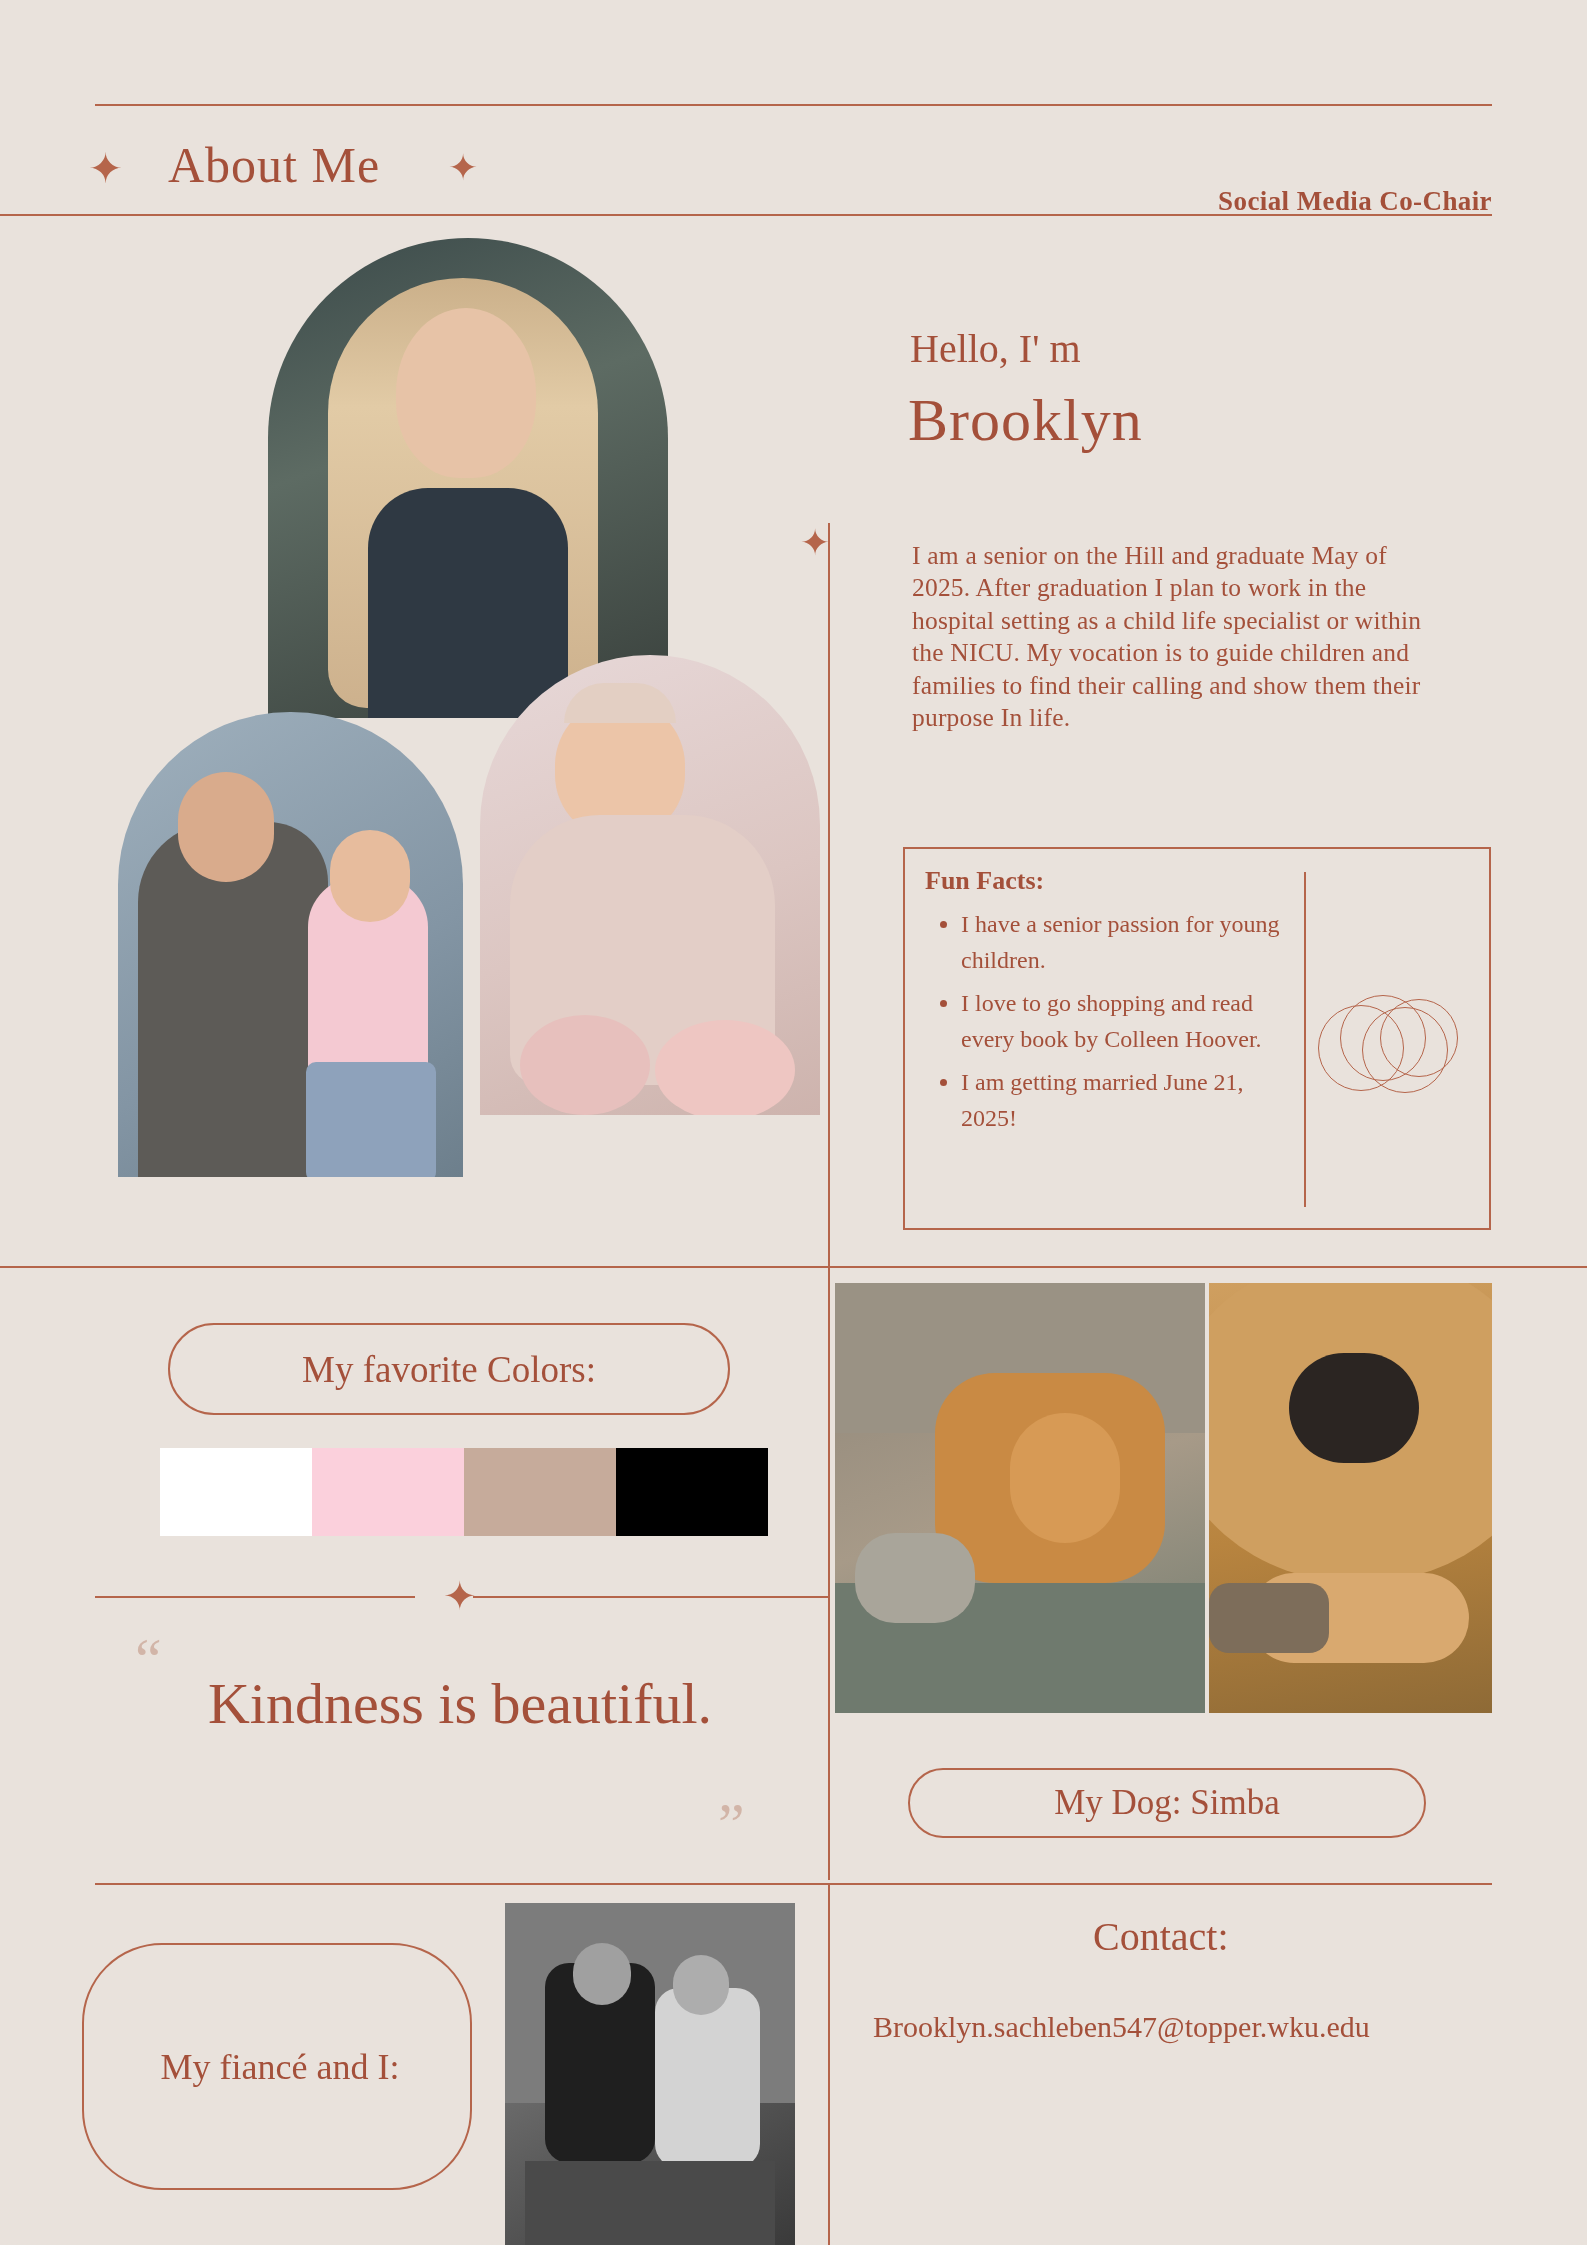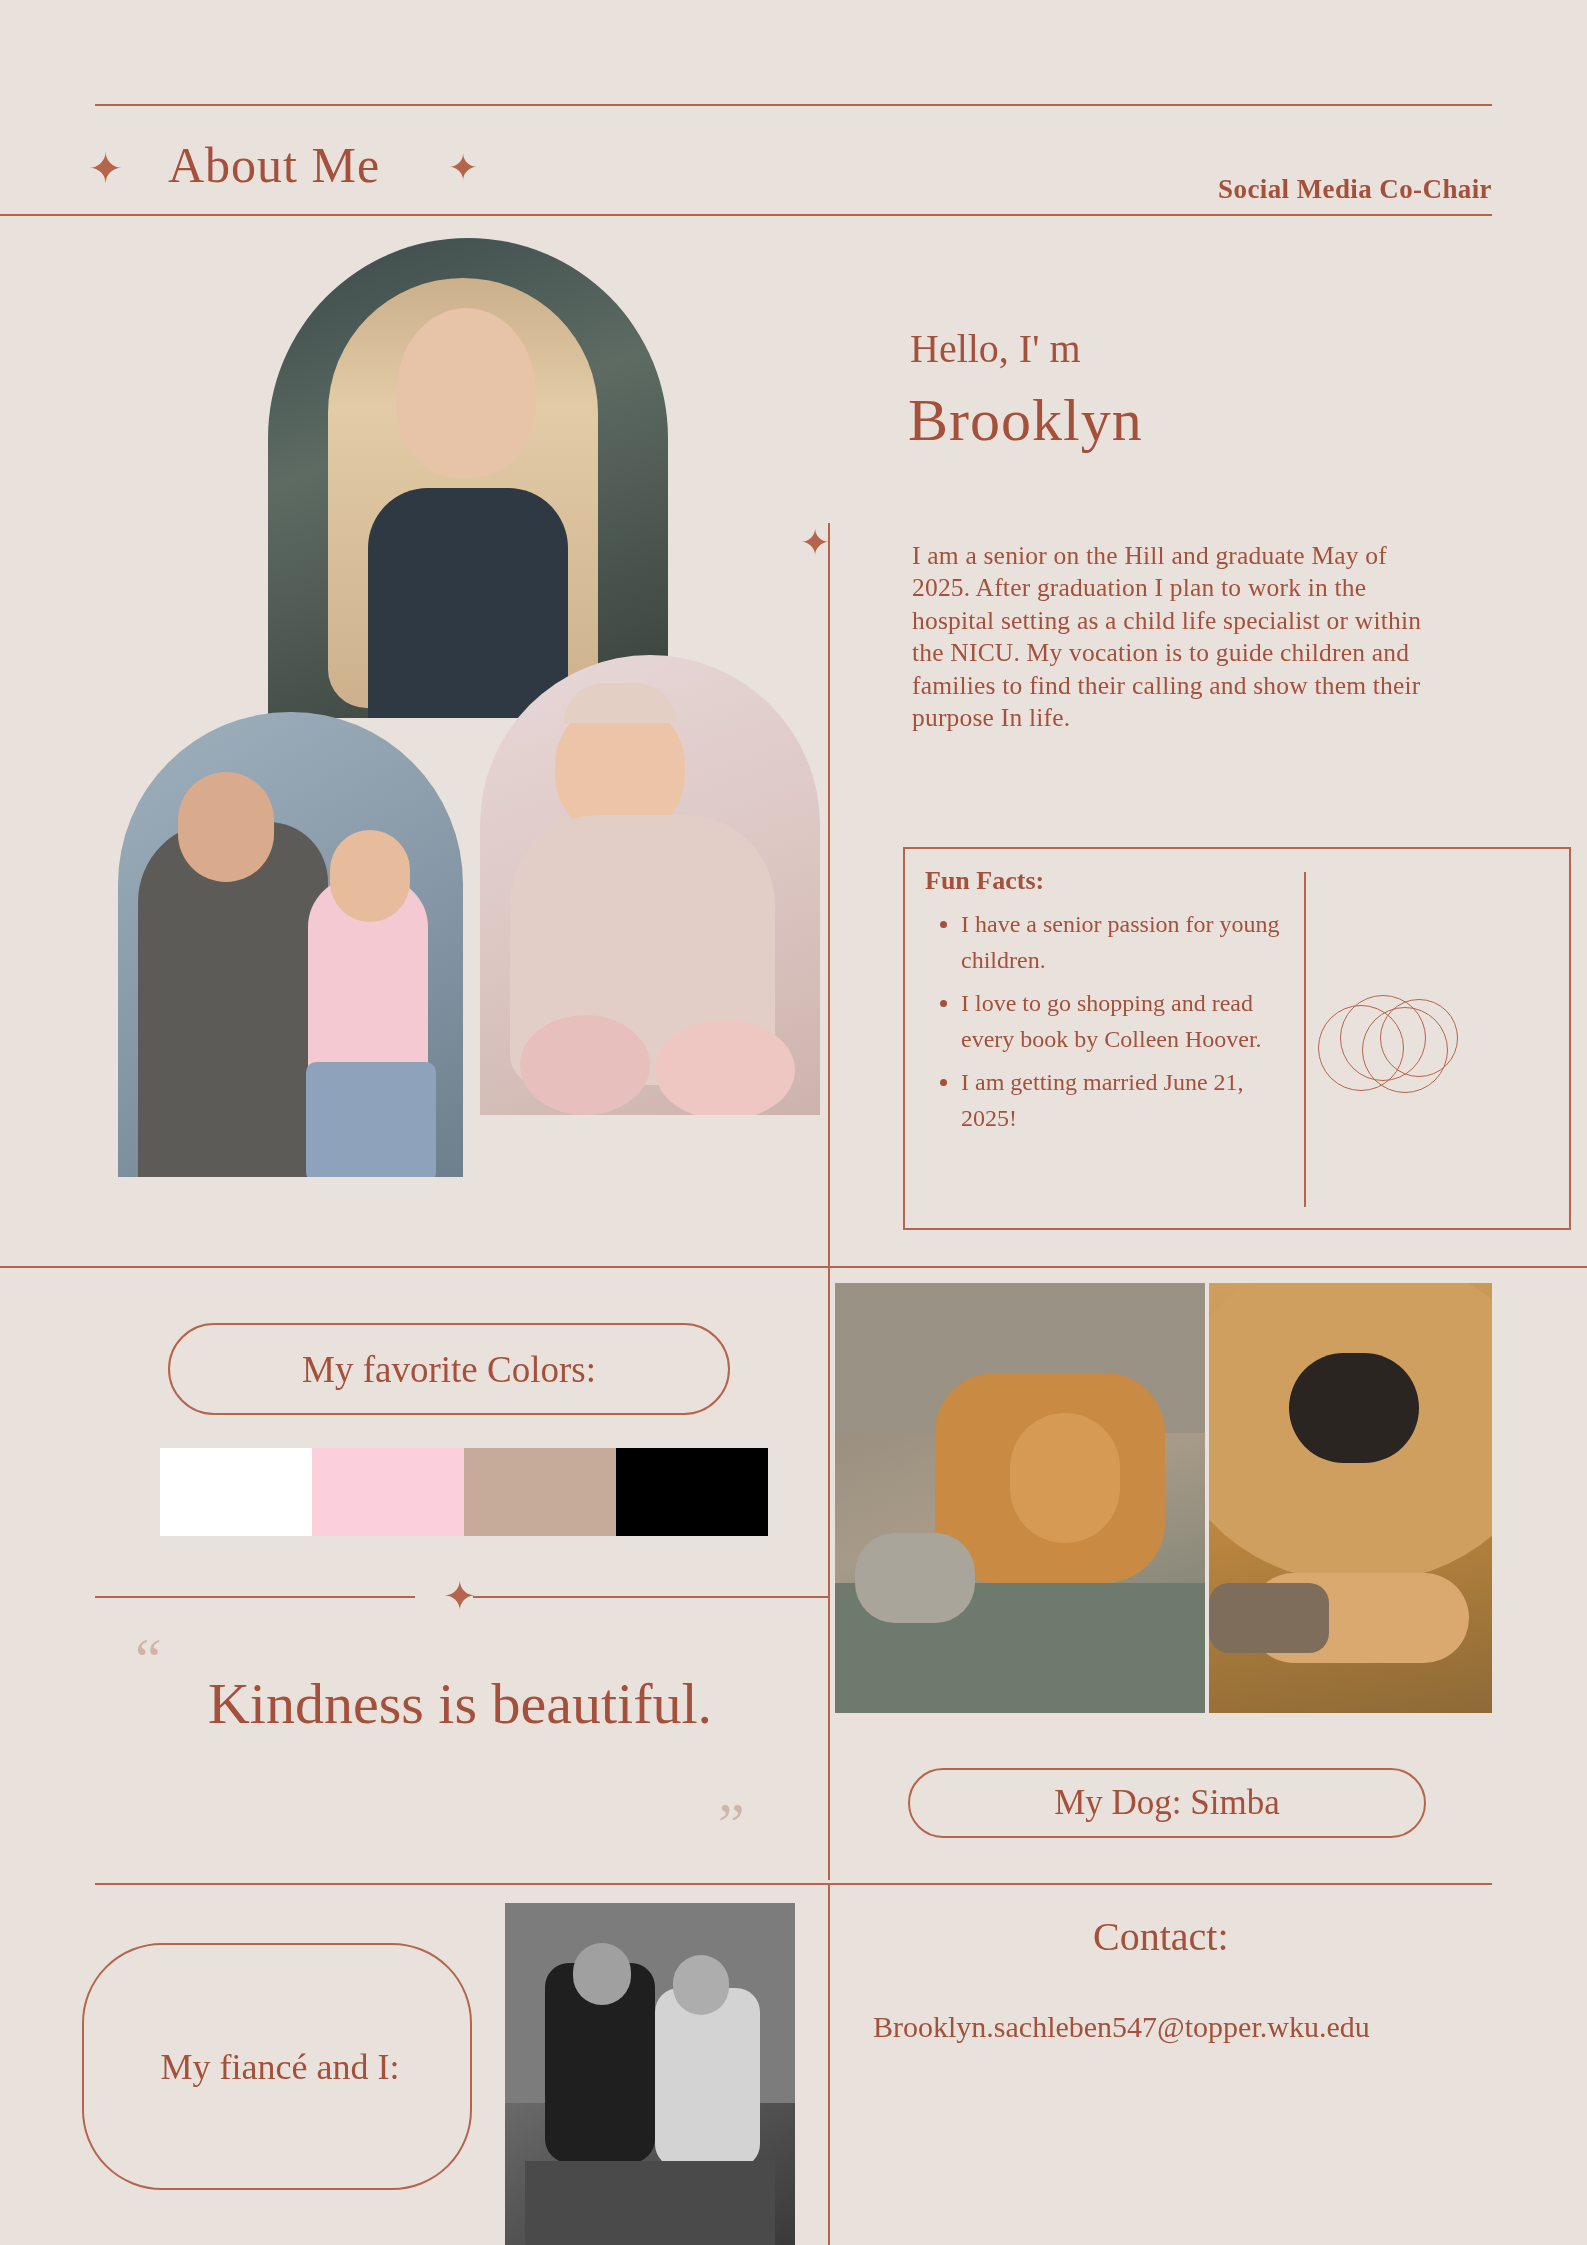--- a/index.html
+++ b/index.html
@@ -57,21 +57,21 @@
   }
   .star-right {
     position: absolute;
     left: 448px;
     top: 150px;
     font-size: 36px;
   }
   .role {
     position: absolute;
     right: 95px;
-    top: 174px;
+    top: 186px;
     font-size: 27px;
     font-weight: bold;
     letter-spacing: 0.4px;
     color: #a4503a;
     white-space: nowrap;
   }
 
   
   .photo { position: absolute; overflow: hidden; }
 
@@ -135,21 +135,21 @@
     position: absolute;
     left: 800px; top: 525px;
     font-size: 36px;
     color: #b5654b;
   }
 
   
   .funbox {
     position: absolute;
     left: 903px; top: 847px;
-    width: 668px; height: 383px;
+    width: 588px; height: 383px;
     border: 2px solid #b5654b;
   }
   .funbox-title {
     position: absolute;
     left: 20px; top: 17px;
     font-size: 26px;
     font-weight: bold;
     color: #a4503a;
   }
   .funbox ul {

